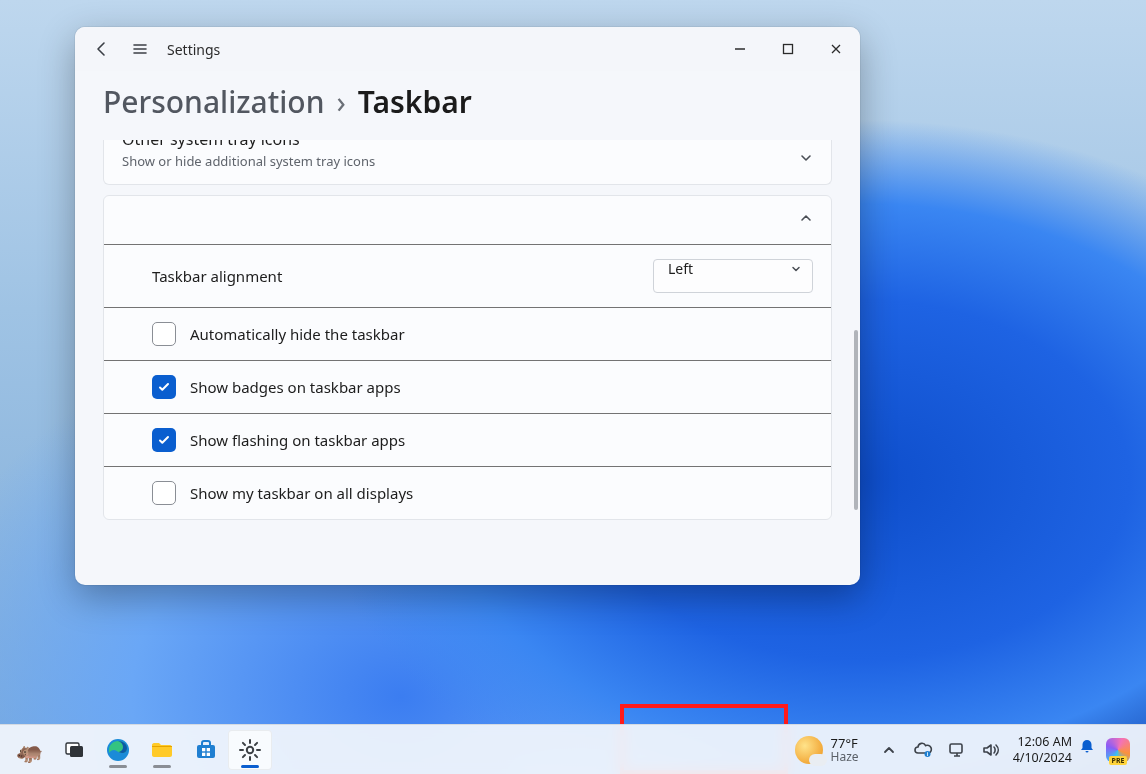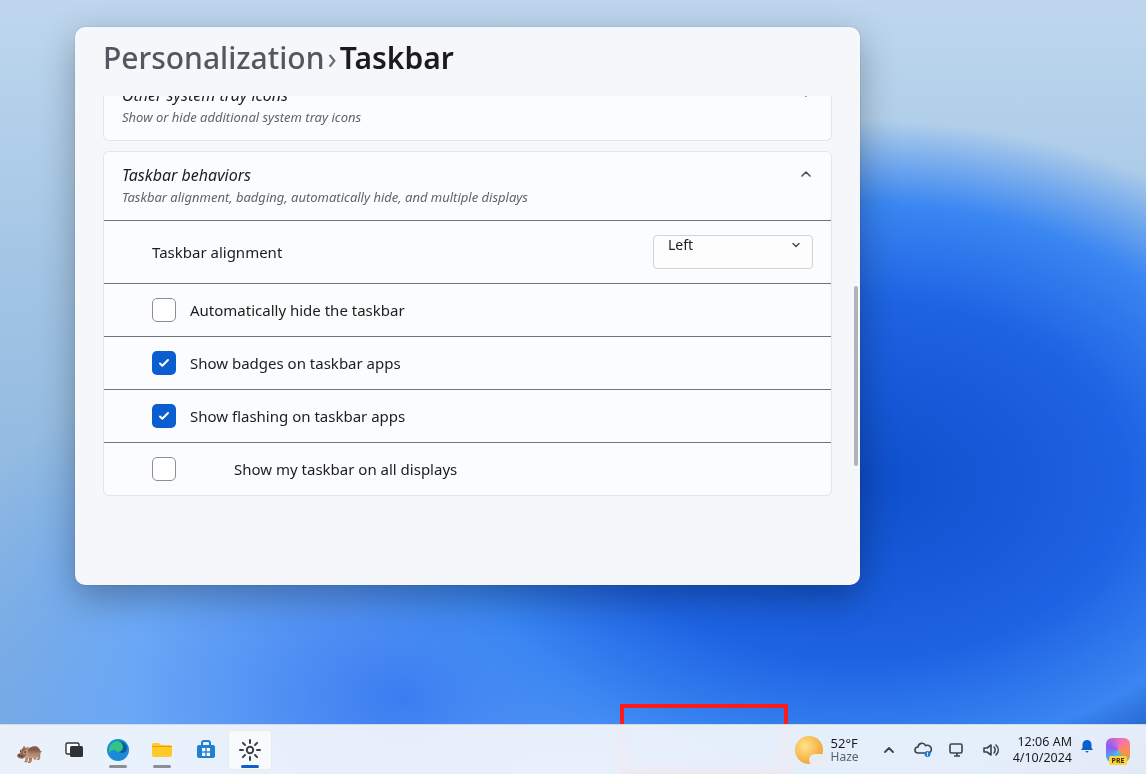--- a/index.html
+++ b/index.html
@@ -39,21 +39,21 @@
   .tb-title { margin-left: 8px; font-size: 14px; color: #2b2b2b; }
   .tb-spacer { flex: 1; }
   .capbtn {
     width: 48px; height: 36px;
     display: flex; align-items: center; justify-content: center;
     color: #2b2b2b;
   }
   .capbtn svg { display:block; }
 
   .breadcrumb {
-    display: flex; align-items: flex-start; gap: 3px;
+    display: flex; align-items: flex-start; gap: 12px;
     padding: 10px 28px 18px 28px;
     font-size: 30px; font-weight: 600; color: #1b1b1b;
   }
   .breadcrumb .parent { color: #525760; font-weight: 500; }
   .breadcrumb .chev { color: #6b7078; font-weight: 400; }
   .breadcrumb .current { font-weight: 600; }
 
   .scrollarea {
     position: relative;
     flex: 1;
@@ -68,38 +68,37 @@
   }
 
   .card {
     background: #fbfcfe;
     border: 1px solid #e2e5ea;
     border-radius: 6px;
     margin-bottom: 10px;
   }
   .card.cutoff-top { border-top-left-radius: 0; border-top-right-radius: 0; border-top: 0; }
   .card-head {
-    display: flex; align-items: flex-start;
+    display: flex; align-items: flex-end;
     padding: 12px 18px 14px 18px;
     cursor: default;
-    font-style: italic;
   }
   .card-head .txt .t1 { font-size: 16px; color: #1d1d1d; }
   .card-head .txt .t2 { font-size: 13px; color: #5f646c; margin-top: 2px; }
   .card-head .sp { flex:1; }
   .chev-icon { color:#4a4e55; }
 
   .row {
     display:flex; align-items:center;
     padding: 14px 18px 14px 48px;
     border-top: 1px solid #737373;
     font-size: 15px; color:#1d1d1d;
   }
   .row .sp { flex:1; }
-  .row.truncated { border-bottom:0;gap:44px; }
+  .row.truncated { border-bottom:0; }
 
   .dropdown {
     width: 160px; height: 34px;
     border: 1px solid #cfd3d9; border-radius: 4px;
     background: #fdfdfe;
     display:flex; align-items:center;
     padding: 0 10px 15px 14px;
     font-size: 14px; color:#1d1d1d;
   }
   .dropdown .sp { flex:1; }
@@ -182,20 +181,49 @@
     background:#ffd43b; color:#3a2e00; border-radius:2px;
   }
 </style>
 </head>
 <body>
 
 <div class="desktop">
 
   <div class="win">
 
+    <div class="titlebar">
+      <div class="tb-btn">
+        <svg width="16" height="16" viewBox="0 0 16 16" fill="none">
+            <path d="M10 2 4 8l6 6" stroke="currentColor" stroke-width="1.6" stroke-linecap="round" stroke-linejoin="round"></path>
+          </svg>
+      </div>
+      <div class="tb-btn">
+        <svg width="16" height="16" viewBox="0 0 16 16">
+            <path d="M2 4h12M2 8h12M2 12h12" stroke="currentColor" stroke-width="1.6" stroke-linecap="round"></path>
+          </svg>
+      </div>
+      <div class="tb-title">Settings</div>
+      <div class="tb-spacer"></div>
+      <div class="capbtn">
+        <svg width="12" height="12" viewBox="0 0 12 12">
+            <path d="M1 6h10" stroke="currentColor" stroke-width="1.3"></path>
+          </svg>
+      </div>
+      <div class="capbtn">
+        <svg width="12" height="12" viewBox="0 0 12 12">
+            <rect x="1.5" y="1.5" width="9" height="9" stroke="currentColor" stroke-width="1.3" fill="none"></rect>
+          </svg>
+      </div>
+      <div class="capbtn">
+        <svg width="12" height="12" viewBox="0 0 12 12">
+            <path d="M2 2l8 8M10 2l-8 8" stroke="currentColor" stroke-width="1.3"></path>
+          </svg>
+      </div>
+    </div>
 
     <div class="breadcrumb">
       <span class="parent">Personalization</span>
       <span class="chev">›</span>
       <span class="current">Taskbar</span>
     </div>
 
     <div class="scrollarea">
 
       <div class="card cutoff-top" style="margin-top:-24px;">
@@ -208,24 +236,20 @@
           <span class="chev-icon">
             <svg width="14" height="14" viewBox="0 0 14 14">
                 <path d="M3 5l4 4 4-4" stroke="currentColor" stroke-width="1.6" fill="none" stroke-linecap="round" stroke-linejoin="round"></path>
               </svg>
           </span>
         </div>
       </div>
 
       <div class="card">
         <div class="card-head">
-          <div class="txt">
-            <div class="t1">Taskbar behaviors</div>
-            <div class="t2">Taskbar alignment, badging, automatically hide, and multiple displays</div>
-          </div>
           <div class="sp"></div>
           <span class="chev-icon">
             <svg width="14" height="14" viewBox="0 0 14 14">
                 <path d="M3 9l4-4 4 4" stroke="currentColor" stroke-width="1.6" fill="none" stroke-linecap="round" stroke-linejoin="round"></path>
               </svg>
           </span>
         </div>
 
         <div class="row">
           <span>Taskbar alignment</span>
@@ -331,21 +355,21 @@
           </svg>
       </span>
       <span class="underline blue"></span>
     </div>
 
     <div style="flex:1"></div>
 
     <div class="weather">
       <span class="wicon"></span>
       <div>
-        <div class="wt1">52°F</div>
+        <div class="wt1">77°F</div>
         <div class="wt2">Haze</div>
       </div>
     </div>
 
     <div class="tray">
       <span class="ticon">
         <svg width="14" height="14" viewBox="0 0 14 14">
             <path d="M3 9l4-4 4 4" stroke="currentColor" stroke-width="1.8" fill="none" stroke-linecap="round" stroke-linejoin="round"></path>
           </svg>
       </span>

